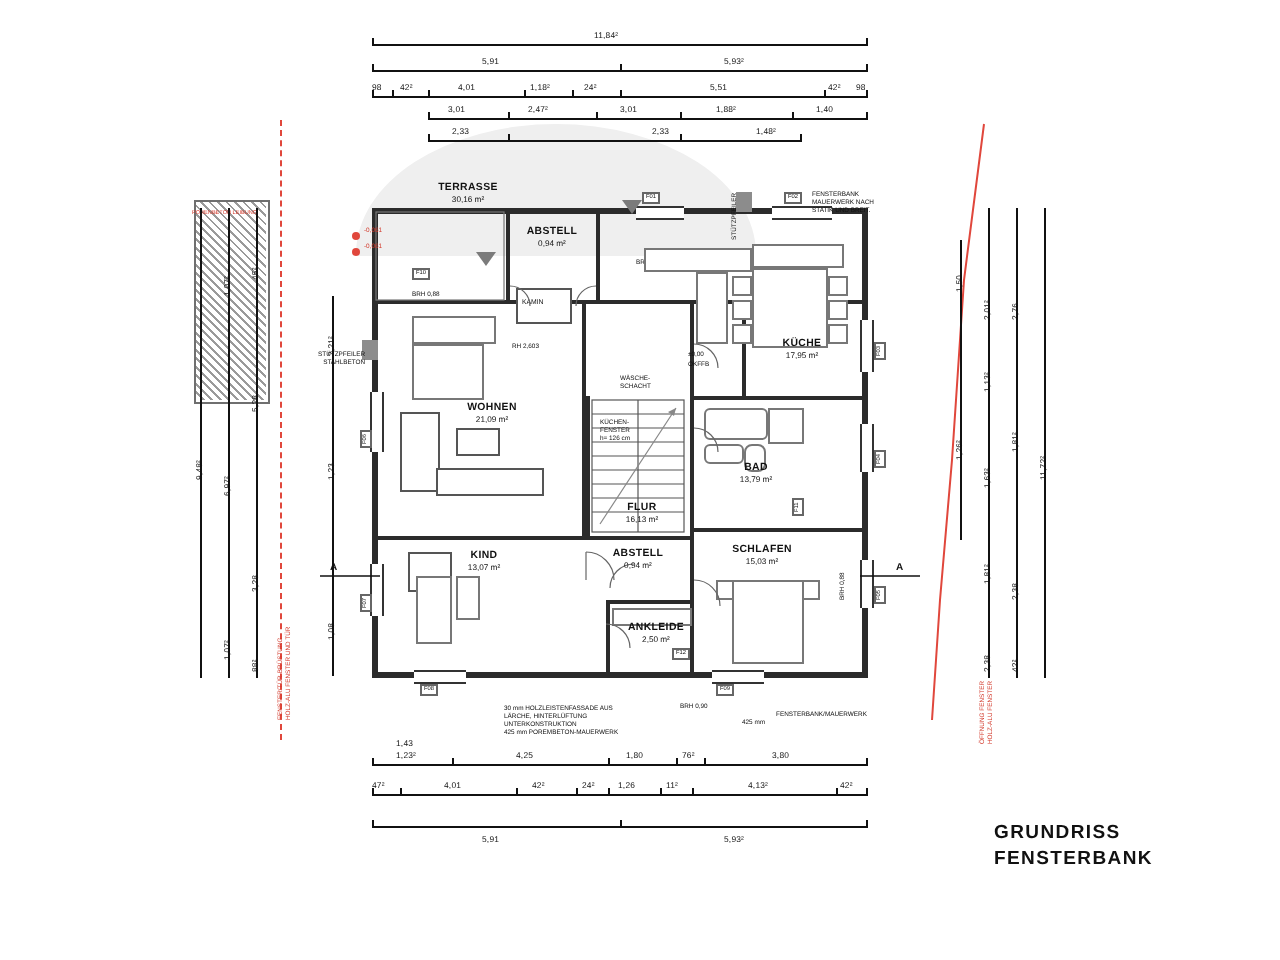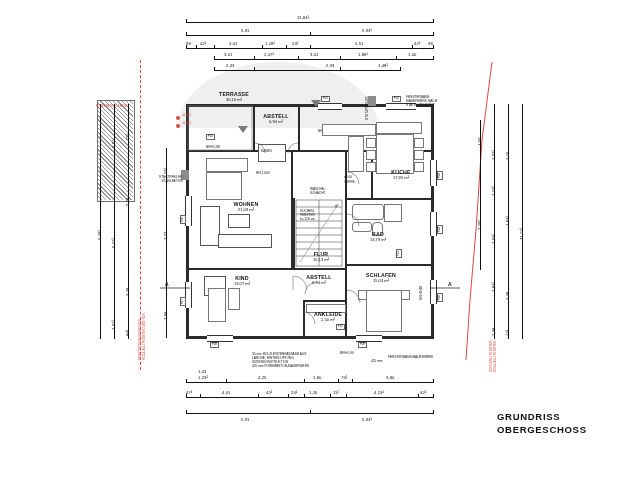--- a/index.html
+++ b/index.html
@@ -389,15 +389,15 @@
   <div class="dim-text rot" style="left:491px;top:196px;">1,13²</div>
   <div class="dim-text rot" style="left:491px;top:244px;">1,63²</div>
   <div class="dim-text rot" style="left:491px;top:292px;">1,81²</div>
   <div class="dim-text rot" style="left:491px;top:336px;">2,38</div>
 
   <div class="ln vline" style="left:480px;top:120px;height:150px;"></div>
   <div class="dim-text rot" style="left:477px;top:146px;">1,50</div>
   <div class="dim-text rot" style="left:477px;top:230px;">1,26²</div>
 
   <div class="title" style="left:497px;top:411px;">GRUNDRISS</div>
-  <div class="title" style="left:497px;top:424px;">OBERGESCHOSS</div>
+  <div class="title" style="left:497px;top:424px;">FENSTERBANK</div>
 
 </div>
 
 </body></html>

